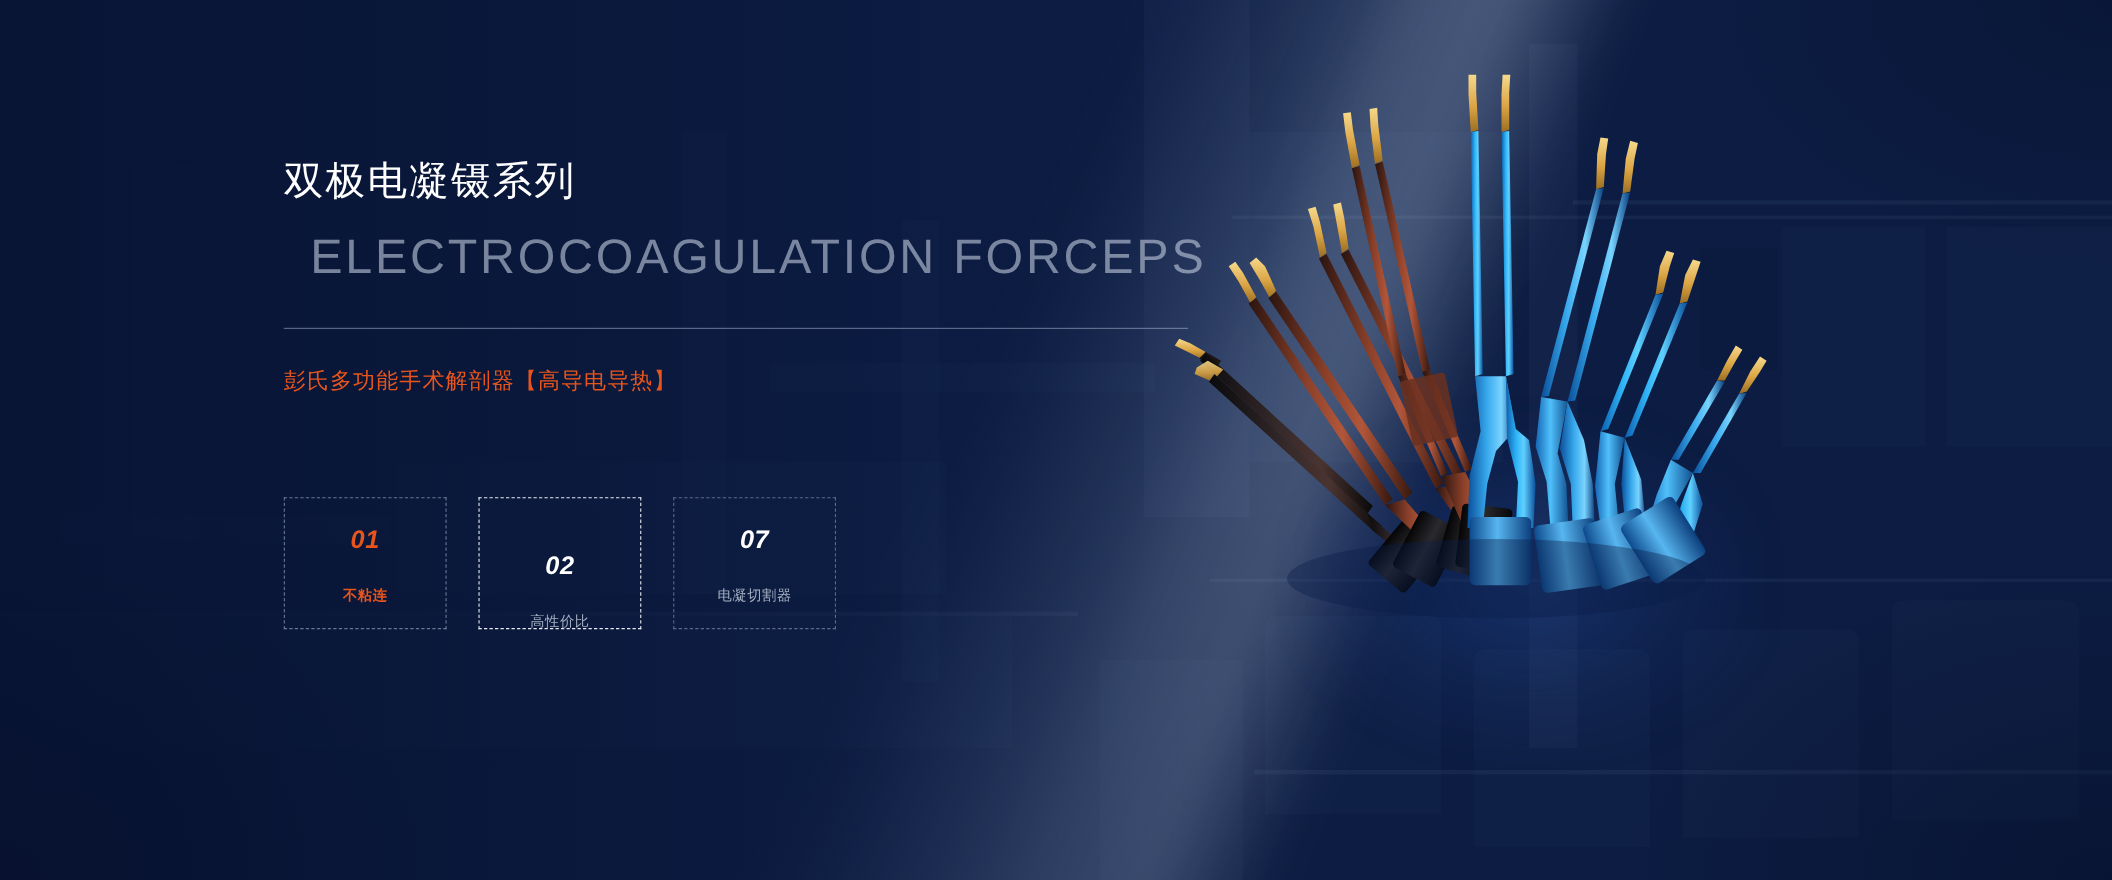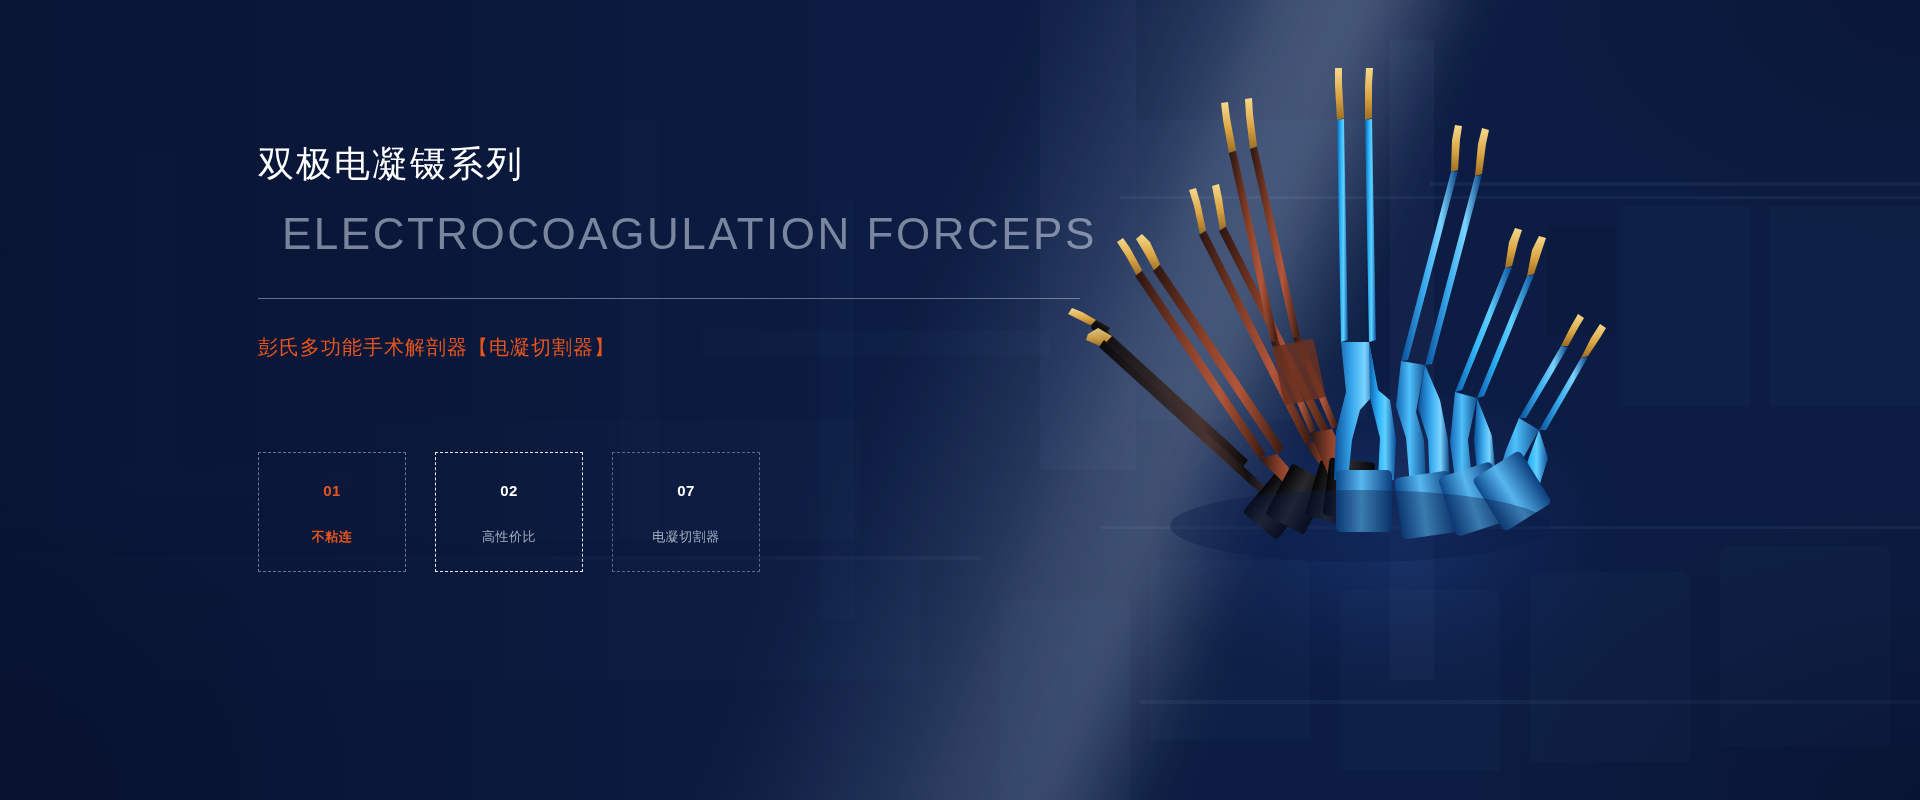--- a/index.html
+++ b/index.html
@@ -105,35 +105,36 @@
     gap:29px;
   }
   .feat {
     width:148px; height:120px;
     border:1px dashed rgba(150,168,200,0.55);
     display:flex; flex-direction:column;
     align-items:center; justify-content:center;
     padding-top:2px;
   }
   .feat .num {
-    font-size:15px; font-weight:bold; line-height:1;
+    font-size:23px; font-weight:bold; line-height:1;
     color:#ffffff;
     letter-spacing:0.5px;
+    font-style:italic;
   }
   .feat .lbl {
     margin-top:32px;
     font-size:13px; line-height:1;
     color:rgba(206,214,230,0.78);
     letter-spacing:0.5px;
     white-space:nowrap;
   }
   .feat.accent { border-color:rgba(158,176,206,0.62); }
   .feat.accent .num { color:#e8551c; }
   .feat.accent .lbl { color:#e8551c; font-weight:bold; }
-  .feat.bright { border:1px dashed rgba(248,250,255,0.93); }
+  .feat.bright { border:1px dashed rgba(248,250,255,0.93);justify-content:flex-end; }
 
   
   .art { position:absolute; left:1060px; top:40px; width:560px; height:560px; }
   .art svg { display:block; width:560px; height:560px; overflow:visible; }
   .glowpool {
     position:absolute; left:1180px; top:380px;
     width:420px; height:300px;
     background:radial-gradient(ellipse at center, rgba(46,96,190,0.30) 0%, rgba(30,66,150,0.10) 55%, rgba(0,0,0,0) 78%);
     filter:blur(14px);
     pointer-events:none;
@@ -310,21 +311,21 @@
   </div>
 
   <div class="copy">
 
     <div class="title-cn">双极电凝镊系列</div>
 
     <div class="title-en">ELECTROCOAGULATION FORCEPS</div>
 
     <div class="divider"></div>
 
-    <div class="subtitle">彭氏多功能手术解剖器【电凝切割器】</div>
+    <div class="subtitle">彭氏多功能手术解剖器【高导电导热】</div>
 
     <div class="features">
 
       <div class="feat accent">
         <div class="num">01</div>
         <div class="lbl">不粘连</div>
       </div>
 
       <div class="feat bright">
         <div class="num">02</div>

